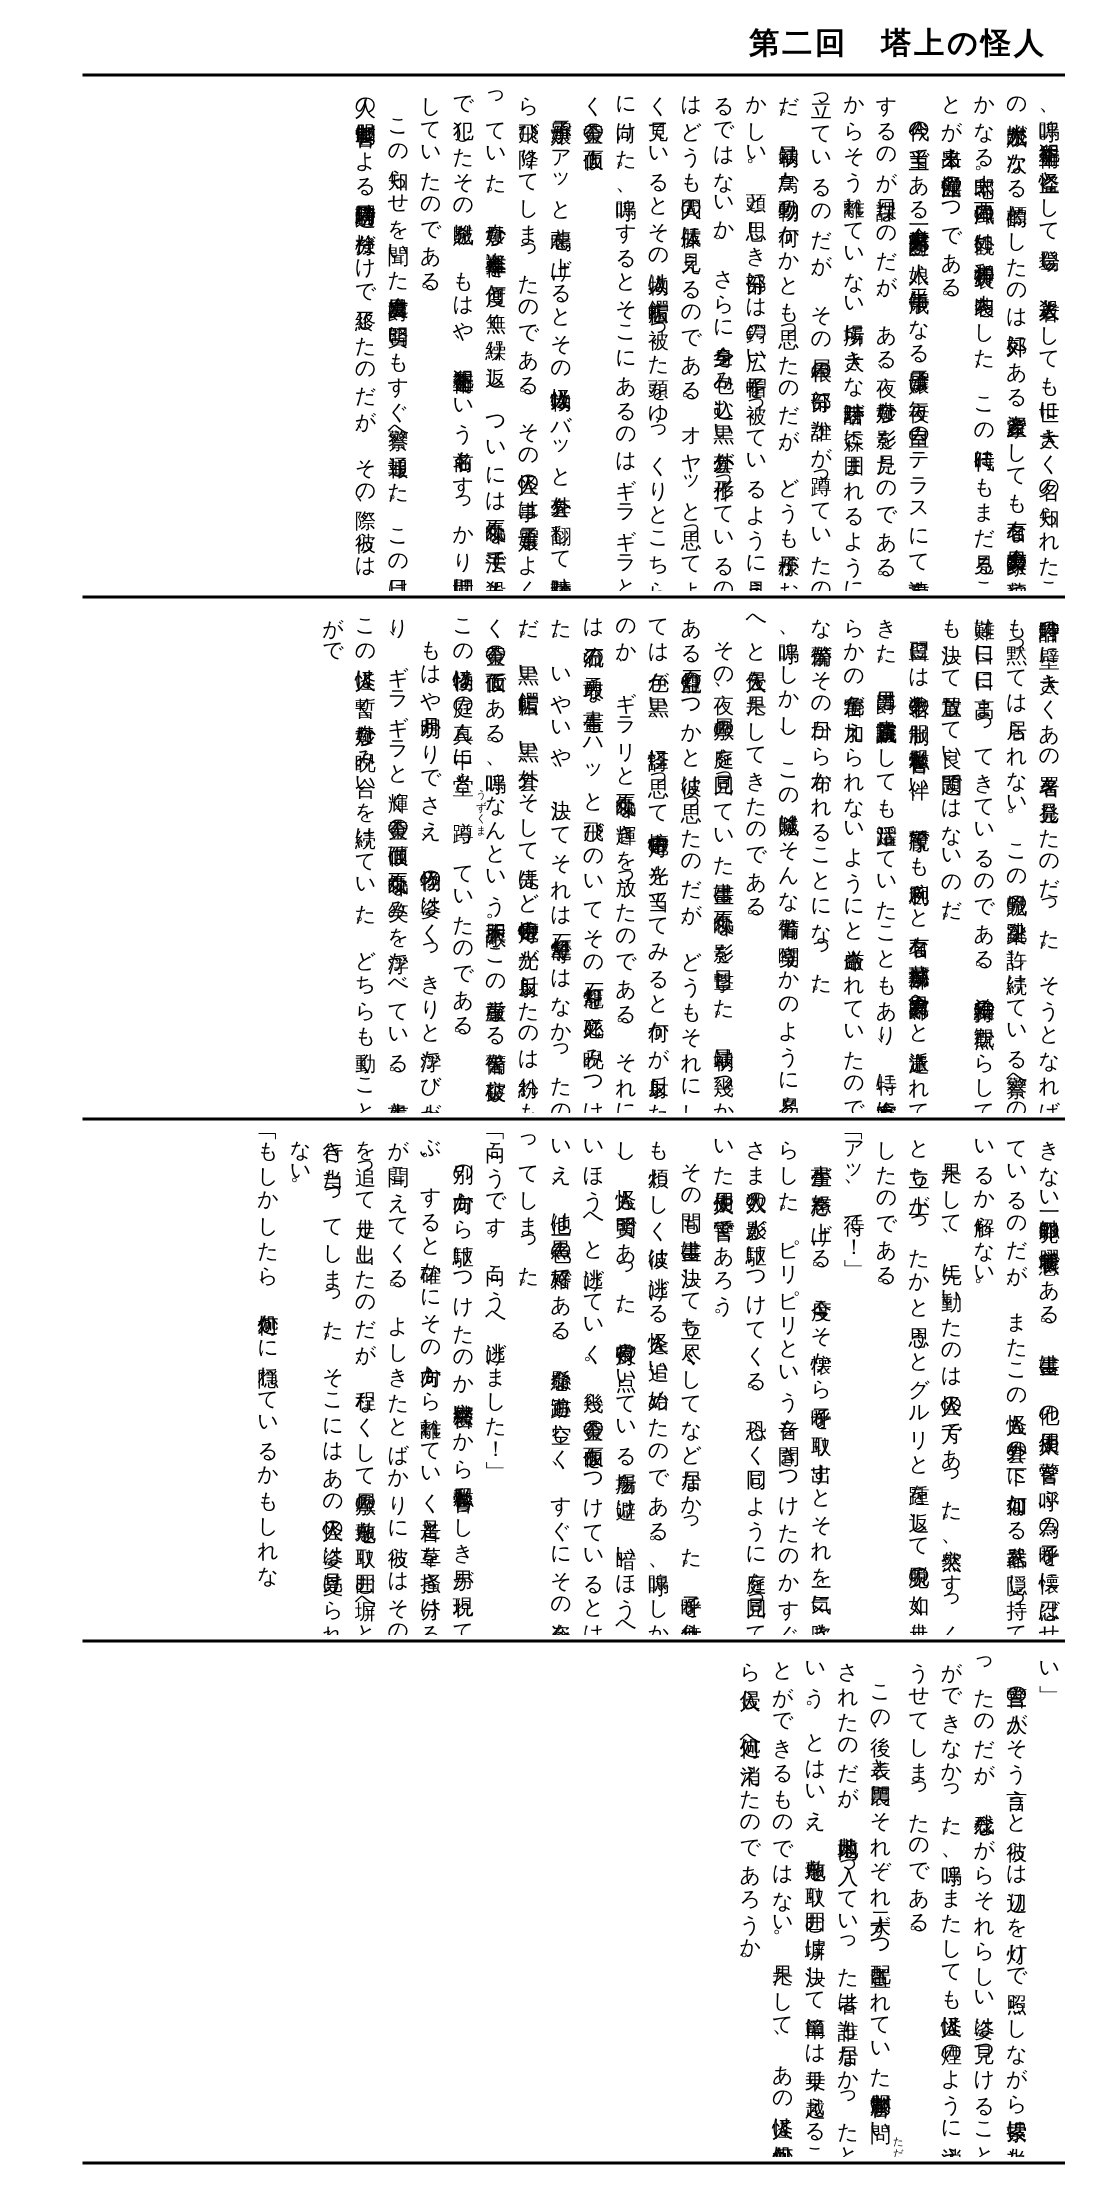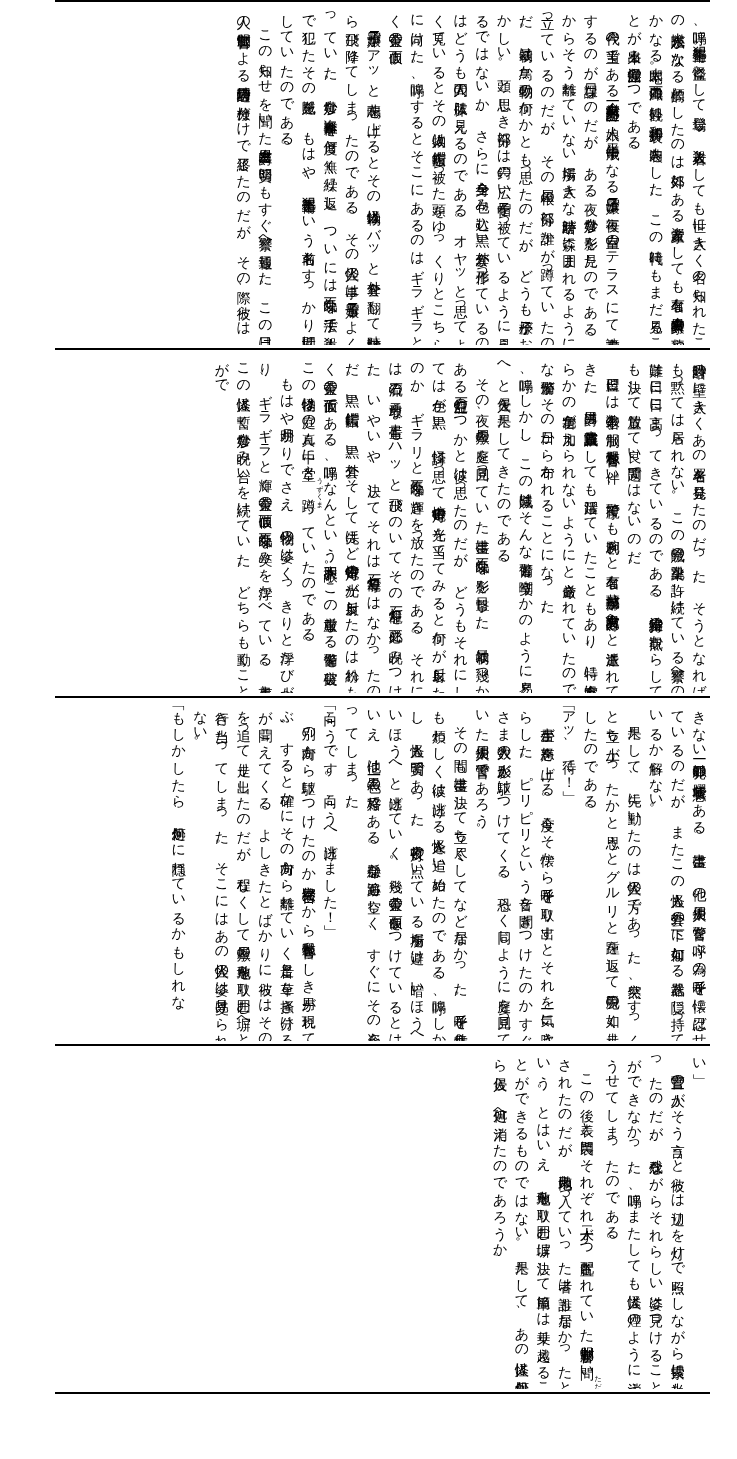--- a/index.html
+++ b/index.html
@@ -52,20 +52,21 @@
   ruby > rt {
     font-size: 7px;
     letter-spacing: 0;
   }
 </style>
 </head>
 <body>
 
 <div class="page">
   <div class="content">
+    <h1 class="title">第二回　塔上の怪人</h1>
     <hr class="rule">
     <div class="section">
         <p>　嗚呼、犯罪奇術王。怪盗として登場し、殺人者としても世に大きく名の知られたこの大兇賊が次なる標的としたのは郊外にある資産家としても有名な倉友男爵家の華やかなる大邸宅。西洋風の外観に和洋折衷の内装をした、この時代にもまだ見ることが出来る擬洋館の一つである。</p>
         <p>　今代の当主である倉友栄一郎男爵が一人娘、当年二十歳になる雪子嬢は毎夜、自室のテラスにて読書をするのが日課なのだが、ある夜、奇妙な影を見たのである。館からそう離れていない場所に大きな時計塔が森に囲まれるように立っているのだが、その屋根の部分に誰かが蹲っていたのだ。最初は鳥か動物の何かかとも思ったのだが、どうも様子がおかしい。頭と思しき部分には鍔の広い帽子を被っているように見えるではないか。さらに全身を包み込む黒い外套が形作っているのはどうも人間の肢体に見えるのである。オヤッと思ってよく見ているとその人物は鍔広帽を被った頭をゆっくりとこちらに向けた。嗚呼、するとそこにあるのはギラギラと輝く黄金の仮面！</p>
         <p>　雪子嬢がアッと悲鳴を上げるとその怪人物はバッと外套を翻して時計塔から飛び降りてしまったのである。その怪人の事は雪子嬢もよく知っていた。奇妙な盗難事件を何度と無く繰り返し、ついには不気味な手法で殺人まで犯したその兇賊を。もはや、犯罪奇術王という名前もすっかり世間に定着していたのである。</p>
         <p>　この知らせを聞いた倉友男爵は賢明にもすぐ警察へ通報した。この日は数人の制服警官による時計塔周辺の検分だけで終了したのだが、その際、彼らは</p>
       </div>
     <hr class="rule">
     <div class="section">
         <p>時計塔の壁に大きくあの署名を発見したのだった。そうとなれば警察も黙っては居られない。この兇賊の跳梁を許し続けている警察への非難は日に日に高まってきているのである。治安維持の観点からしても決して放置して良い問題ではないのだ。</p>

